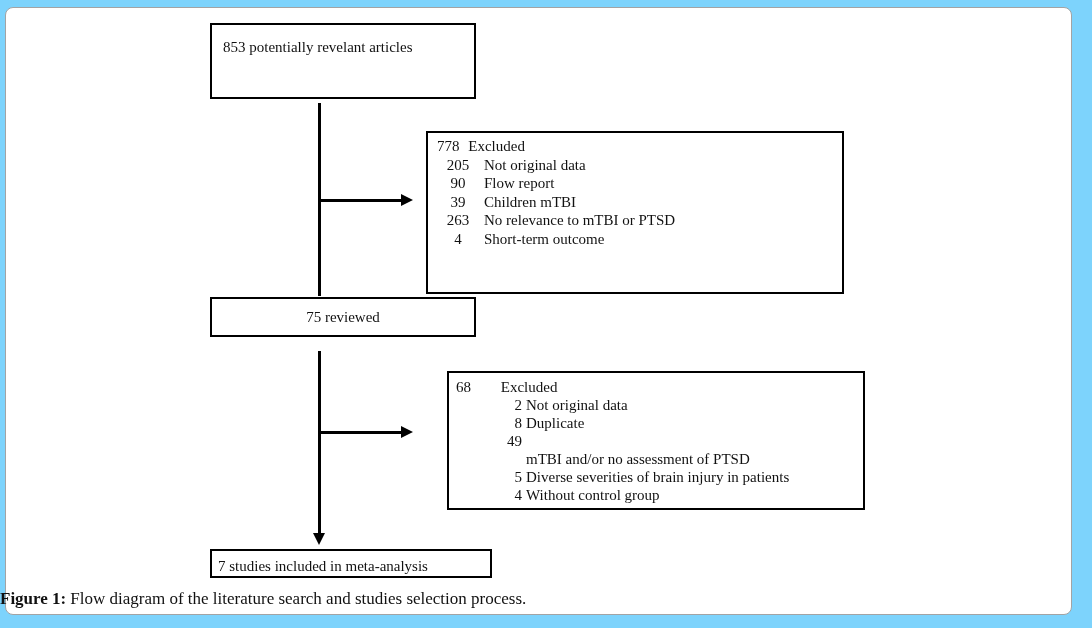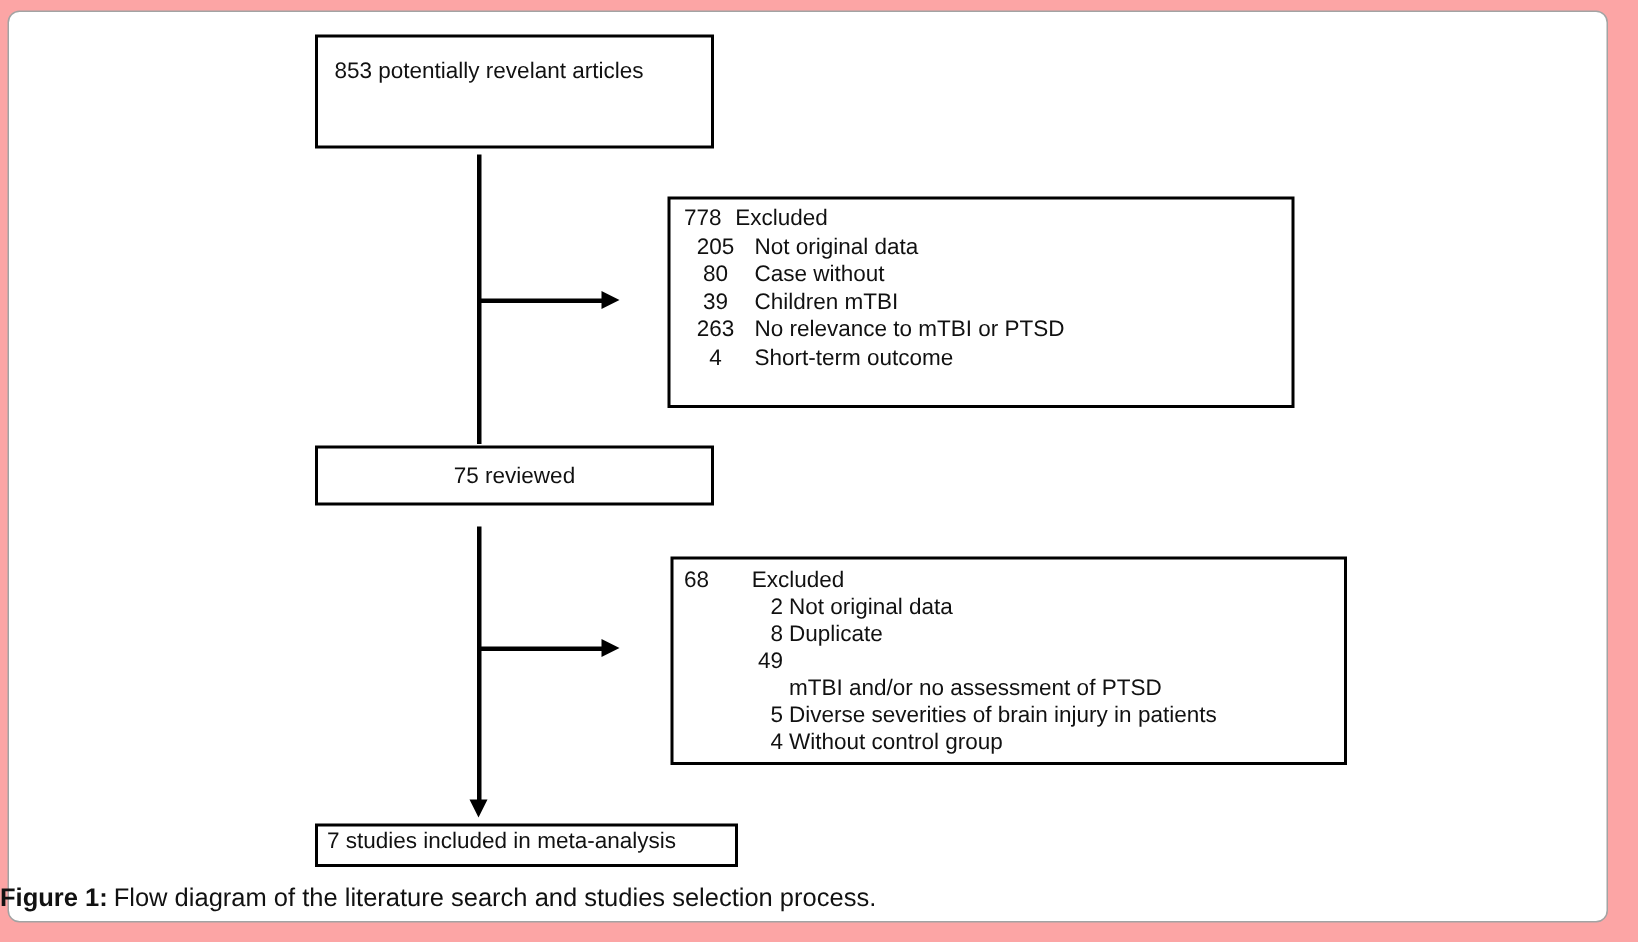--- a/index.html
+++ b/index.html
@@ -4,22 +4,22 @@
 <style>
   html, body {
     margin: 0;
     padding: 0;
     background: #ffffff;
   }
   .stage {
     position: relative;
     width: 1092px;
     height: 628px;
-    background: #fca5a5;
-    font-family: Liberation Sans, sans-serif;
+    background: #7dd3fc;
+    font-family: Liberation Serif, serif;
     font-size: 15px;
     color: #111111;
     overflow: hidden;
   }
   .page-frame {
     position: absolute;
     left: 5px; top: 7px;
     width: 1065px; height: 606px;
     border: 1px solid #a3a3a3;
     border-radius: 8px;
@@ -39,32 +39,32 @@
   }
   .top-box .tline2 { margin-top: 19px; }
   .reviewed-box {
     left: 210px; top: 297px;
     width: 266px; height: 40px;
     display: flex; align-items: center; justify-content: center;
   }
   .included-box {
     left: 210px; top: 549px;
     width: 282px; height: 29px;
-    display: flex; align-items: flex-start;
+    display: flex; align-items: flex-end;
     padding-left: 6px;
   }
   .excl-box-1 {
-    left: 445px; top: 131px;
-    width: 418px; height: 141px;
+    left: 426px; top: 131px;
+    width: 418px; height: 163px;
     padding: 4px 0 0 9px;
     line-height: 18.5px;
   }
   .excl-box-2 {
     left: 447px; top: 371px;
-    width: 451px; height: 139px;
+    width: 418px; height: 139px;
     padding: 5px 0 0 7px;
     line-height: 18px;
   }
   .excl-row { display: flex; }
   .excl-row .num { flex: none; text-align: right; white-space: pre; }
   .excl-box-1 .num { width: 42px; text-align: center; }
   .excl-box-1 .txt { margin-left: 5px; }
   .excl-box-2 .num { width: 66px; }
   .excl-box-2 .txt { margin-left: 4px; }
   .excl-box-2 .txt-cont { margin-left: 4px; }
@@ -125,22 +125,22 @@
   <div class="box excl-box-1">
     <div class="excl-header">
       <span class="hnum">778</span>
       <span class="hlabel txt">Excluded</span>
     </div>
     <div class="excl-row">
       <span class="num">205</span>
       <span class="txt">Not original data</span>
     </div>
     <div class="excl-row">
-      <span class="num">80</span>
-      <span class="txt">Case without</span>
+      <span class="num">90</span>
+      <span class="txt">Flow report</span>
     </div>
     <div class="excl-row">
       <span class="num">39</span>
       <span class="txt">Children mTBI</span>
     </div>
     <div class="excl-row">
       <span class="num">263</span>
       <span class="txt">No relevance to mTBI or PTSD</span>
     </div>
     <div class="excl-row">

